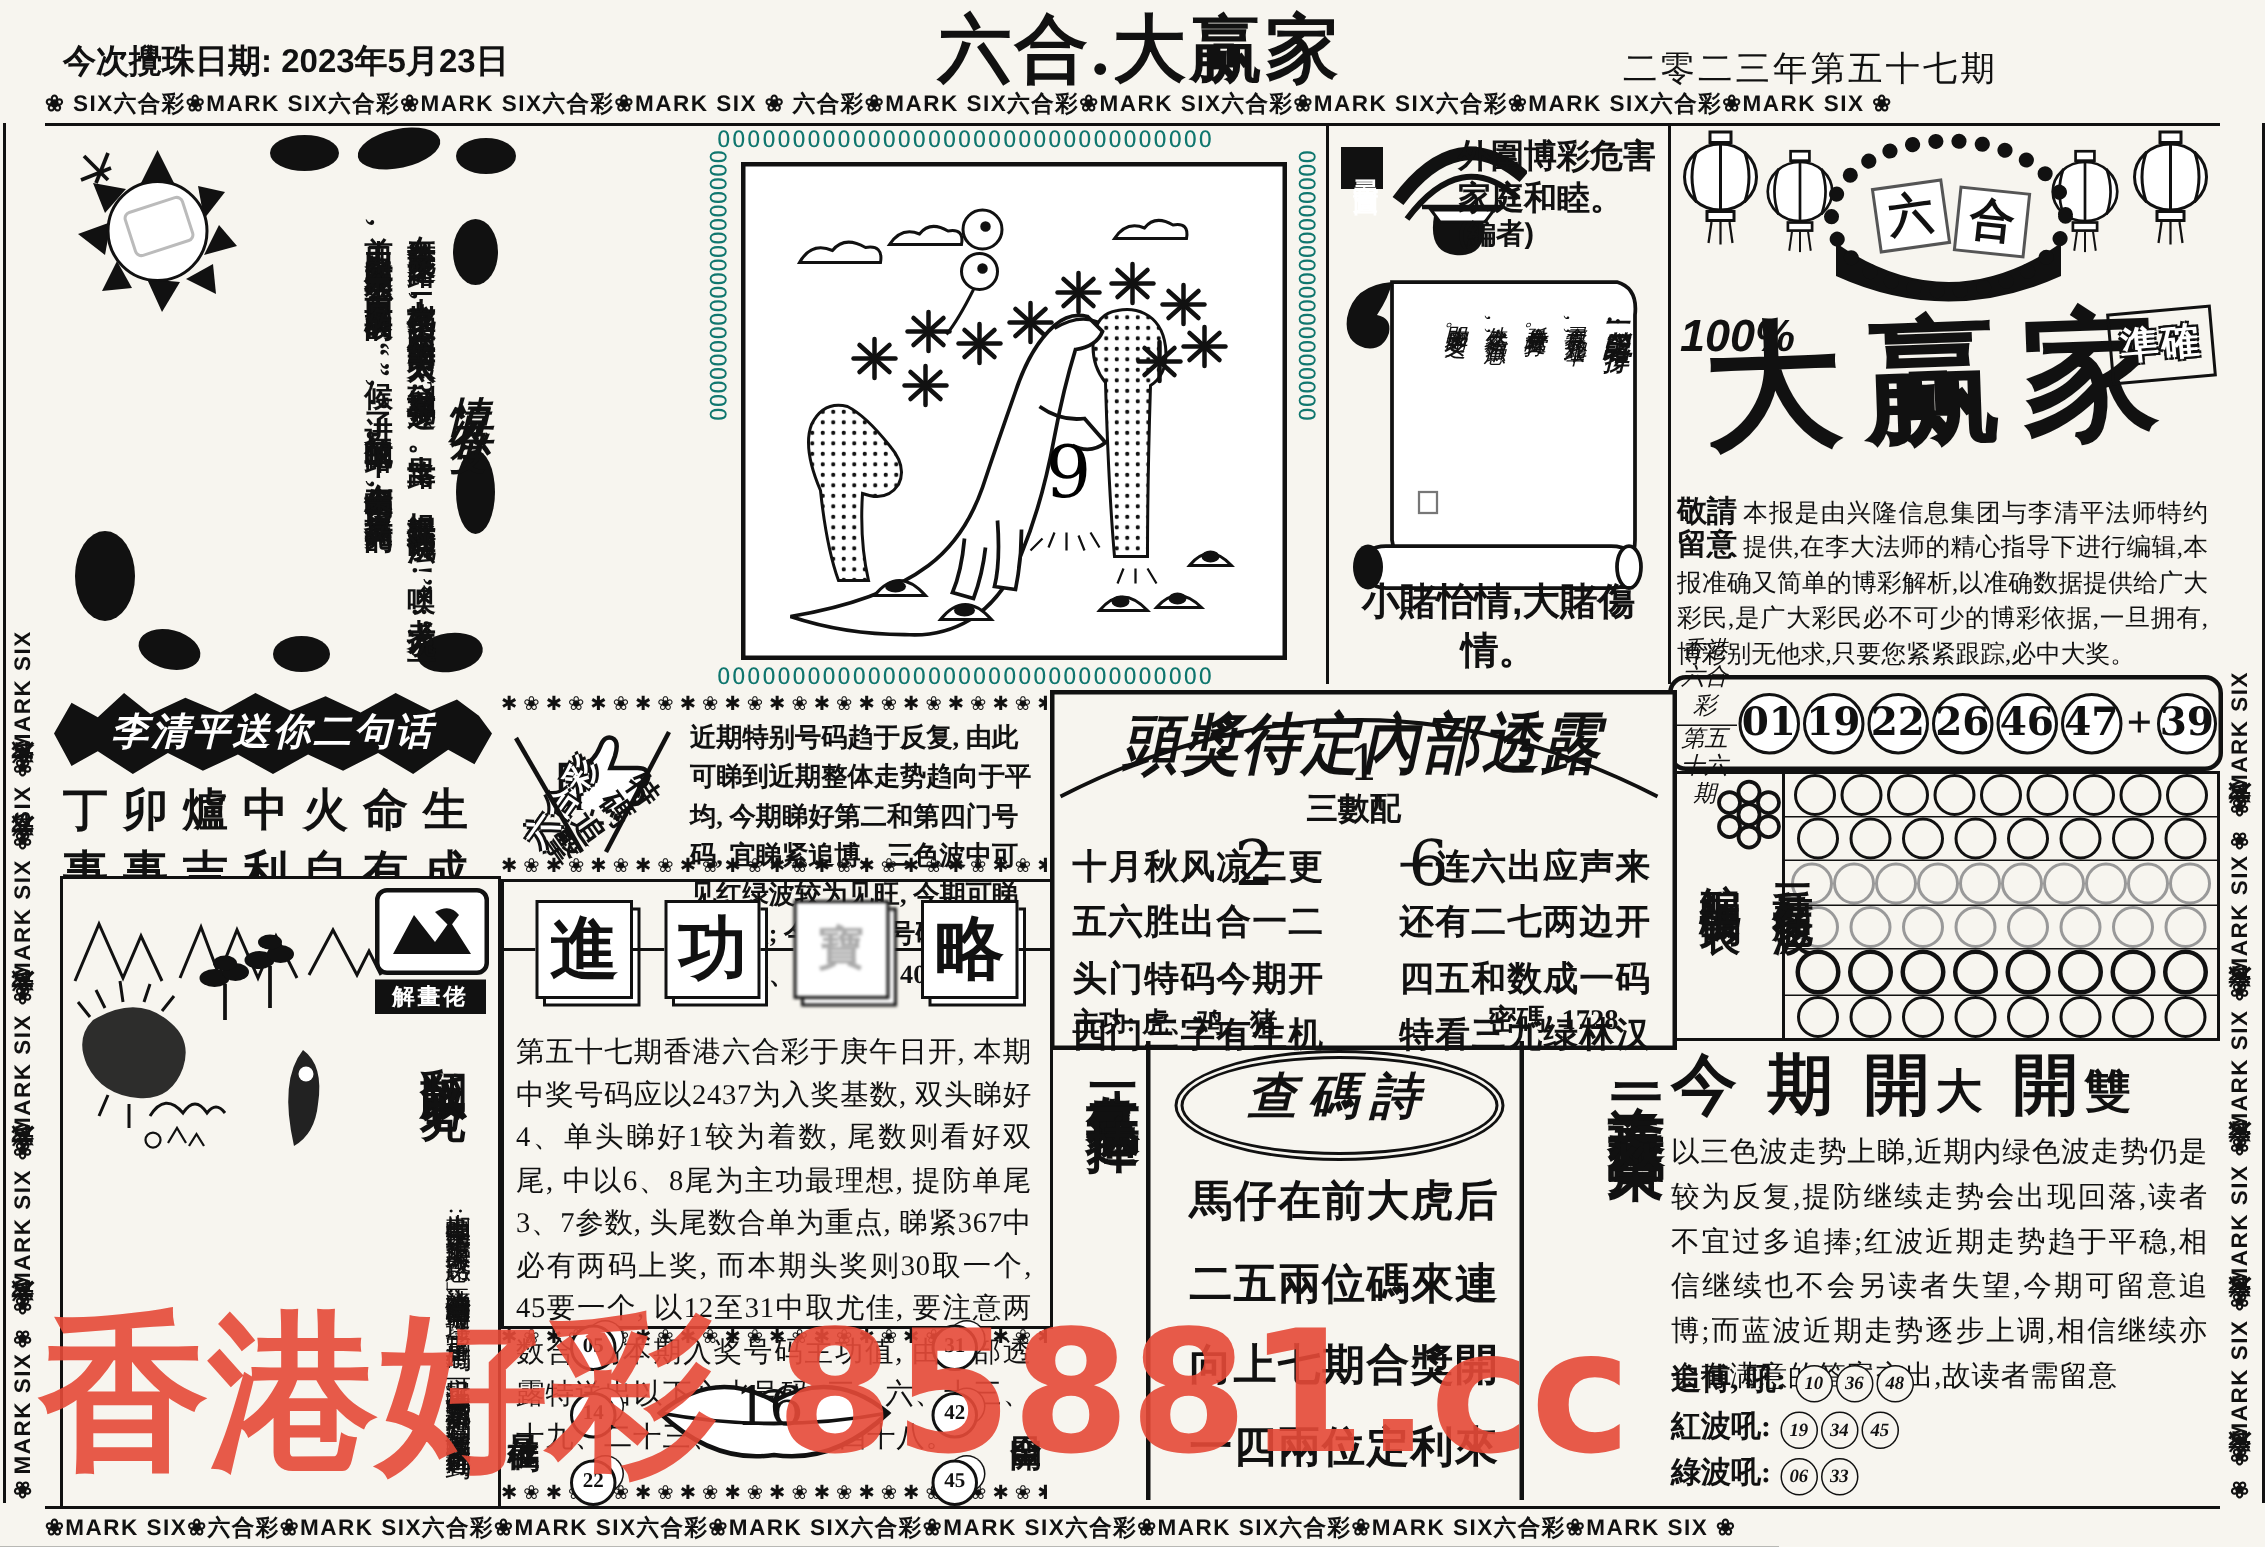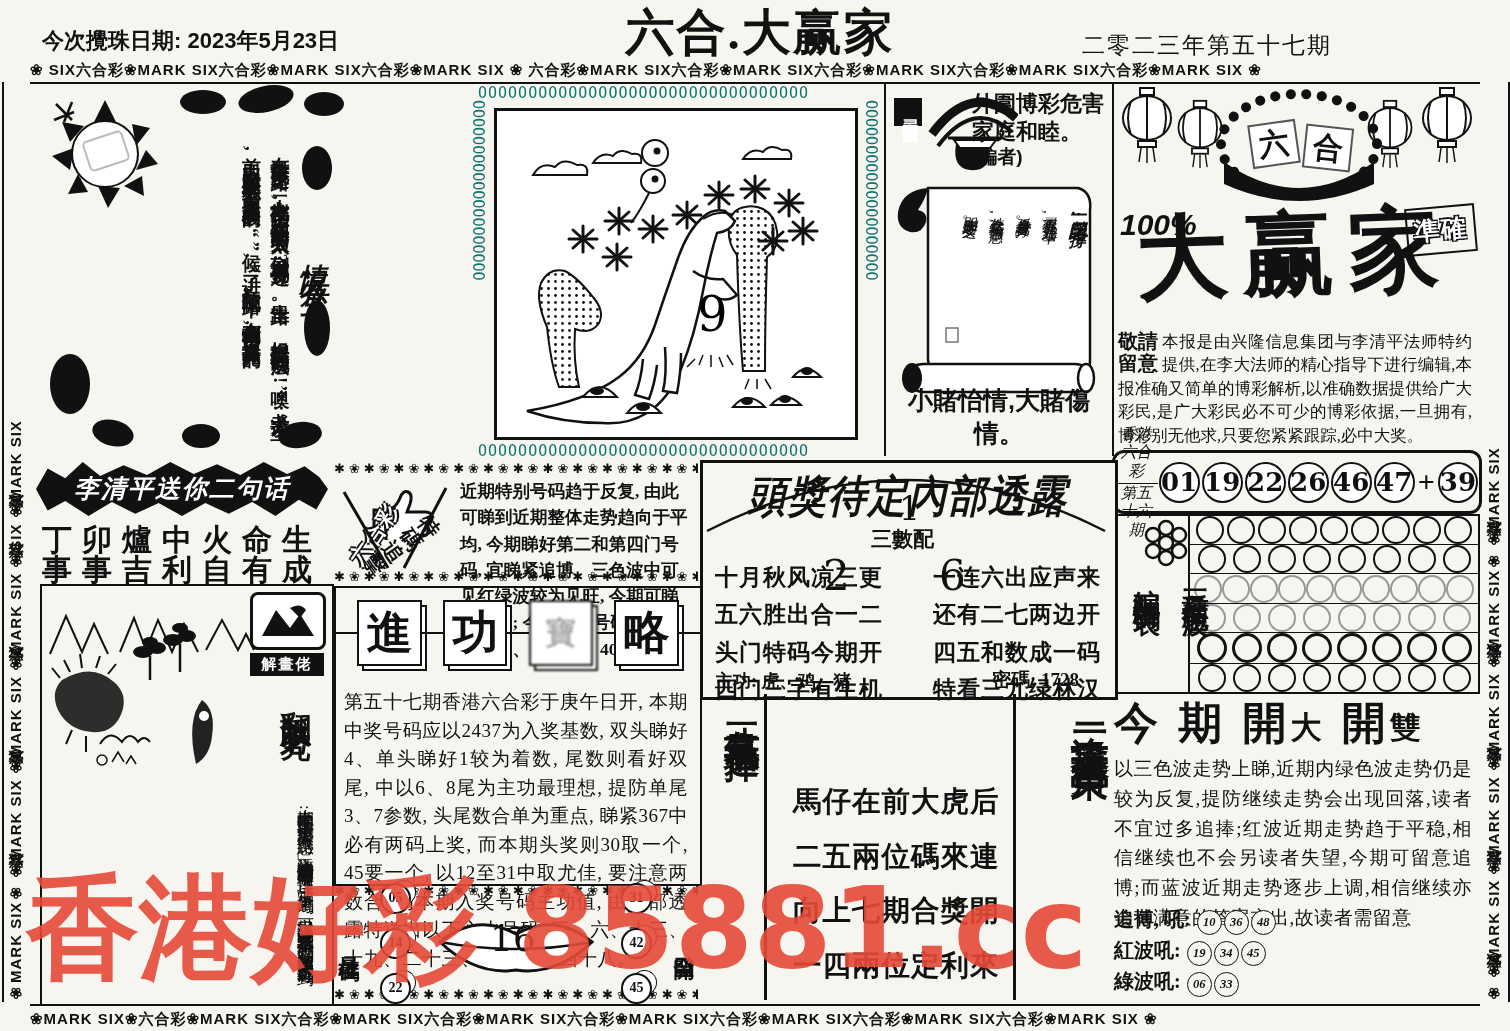--- a/index.html
+++ b/index.html
@@ -224,21 +224,21 @@
     <span class="blob" style="left:60px;top:336px;width:42px;height:26px;transform:rotate(14deg);"></span>
     <span class="blob" style="left:150px;top:340px;width:38px;height:24px;"></span>
     <span class="blob" style="left:246px;top:338px;width:44px;height:26px;transform:rotate(-8deg);"></span>
     <div class="abs v" id="story-text">在奥萨克乡下迷了路。二十九岁推销员,问坐在房子前的老太太:“到城里有多远?”“十里路。”根据我老公的说法。“噢!”老太太说:“可是老太要一直往前走,回来时因为什么会十不二,去同里是多破的。”“候”,了进?行的呢路十。东会倒喝得西歪,摇摇晃晃的。</div>
     <div class="abs v" id="story-title">情况有变</div>
   </div>
 
   <div class="abs" id="liq">
     <div class="abs" id="liq-banner">李清平送你二句话</div>
     <div class="abs liq-line" style="top:64px;">丁卯爐中火命生</div>
-    <div class="abs liq-line" style="top:94px;">事事吉利自有成</div>
+    <div class="abs liq-line" style="top:105px;">事事吉利自有成</div>
   </div>
 
   <div class="abs" id="decode">
     <svg class="abs" style="left:4px;top:8px;" width="212" height="186" viewBox="0 0 212 186">
       <g fill="none" stroke="#111" stroke-width="2">
         <path d="M4,60 L20,22 L36,58 L48,30 L62,60"></path>
         <path d="M74,58 L88,24 L100,56 L112,26 L126,58 L138,30 L152,58"></path>
         <path d="M160,56 L176,26 L192,56 L200,40 L208,56"></path>
         <path d="M54,150 q10,-16 22,-2 q8,-12 16,0 q6,-8 12,0"></path>
       </g>
@@ -671,20 +671,21 @@
         <div>还有二七两边开</div>
         <div>四五和数成一码</div>
         <div>特看三九绿林汉</div>
       </div>
     <div class="touj-foot" id="touj-lf">主功: 虎、鸡、猪</div>
     <div class="touj-foot" id="touj-rf">密碼: 1728</div>
   </div>
 
   <div class="abs v" id="sanba">三八喜氣可追捧</div>
   <div class="abs" id="chama">
+    <div id="chama-oval">查碼詩</div>
     <div id="chama-lines">
         <div>馬仔在前大虎后</div>
         <div>二五兩位碼來連</div>
         <div>向上七期合獎開</div>
         <div>一四兩位定利來</div>
       </div>
   </div>
   <div class="abs v" id="ersan">二三逢春自齊榮</div>
 
   <div class="abs" id="overlay" style="color: rgb(230, 74, 56);">香港好彩 85881.cc</div>

